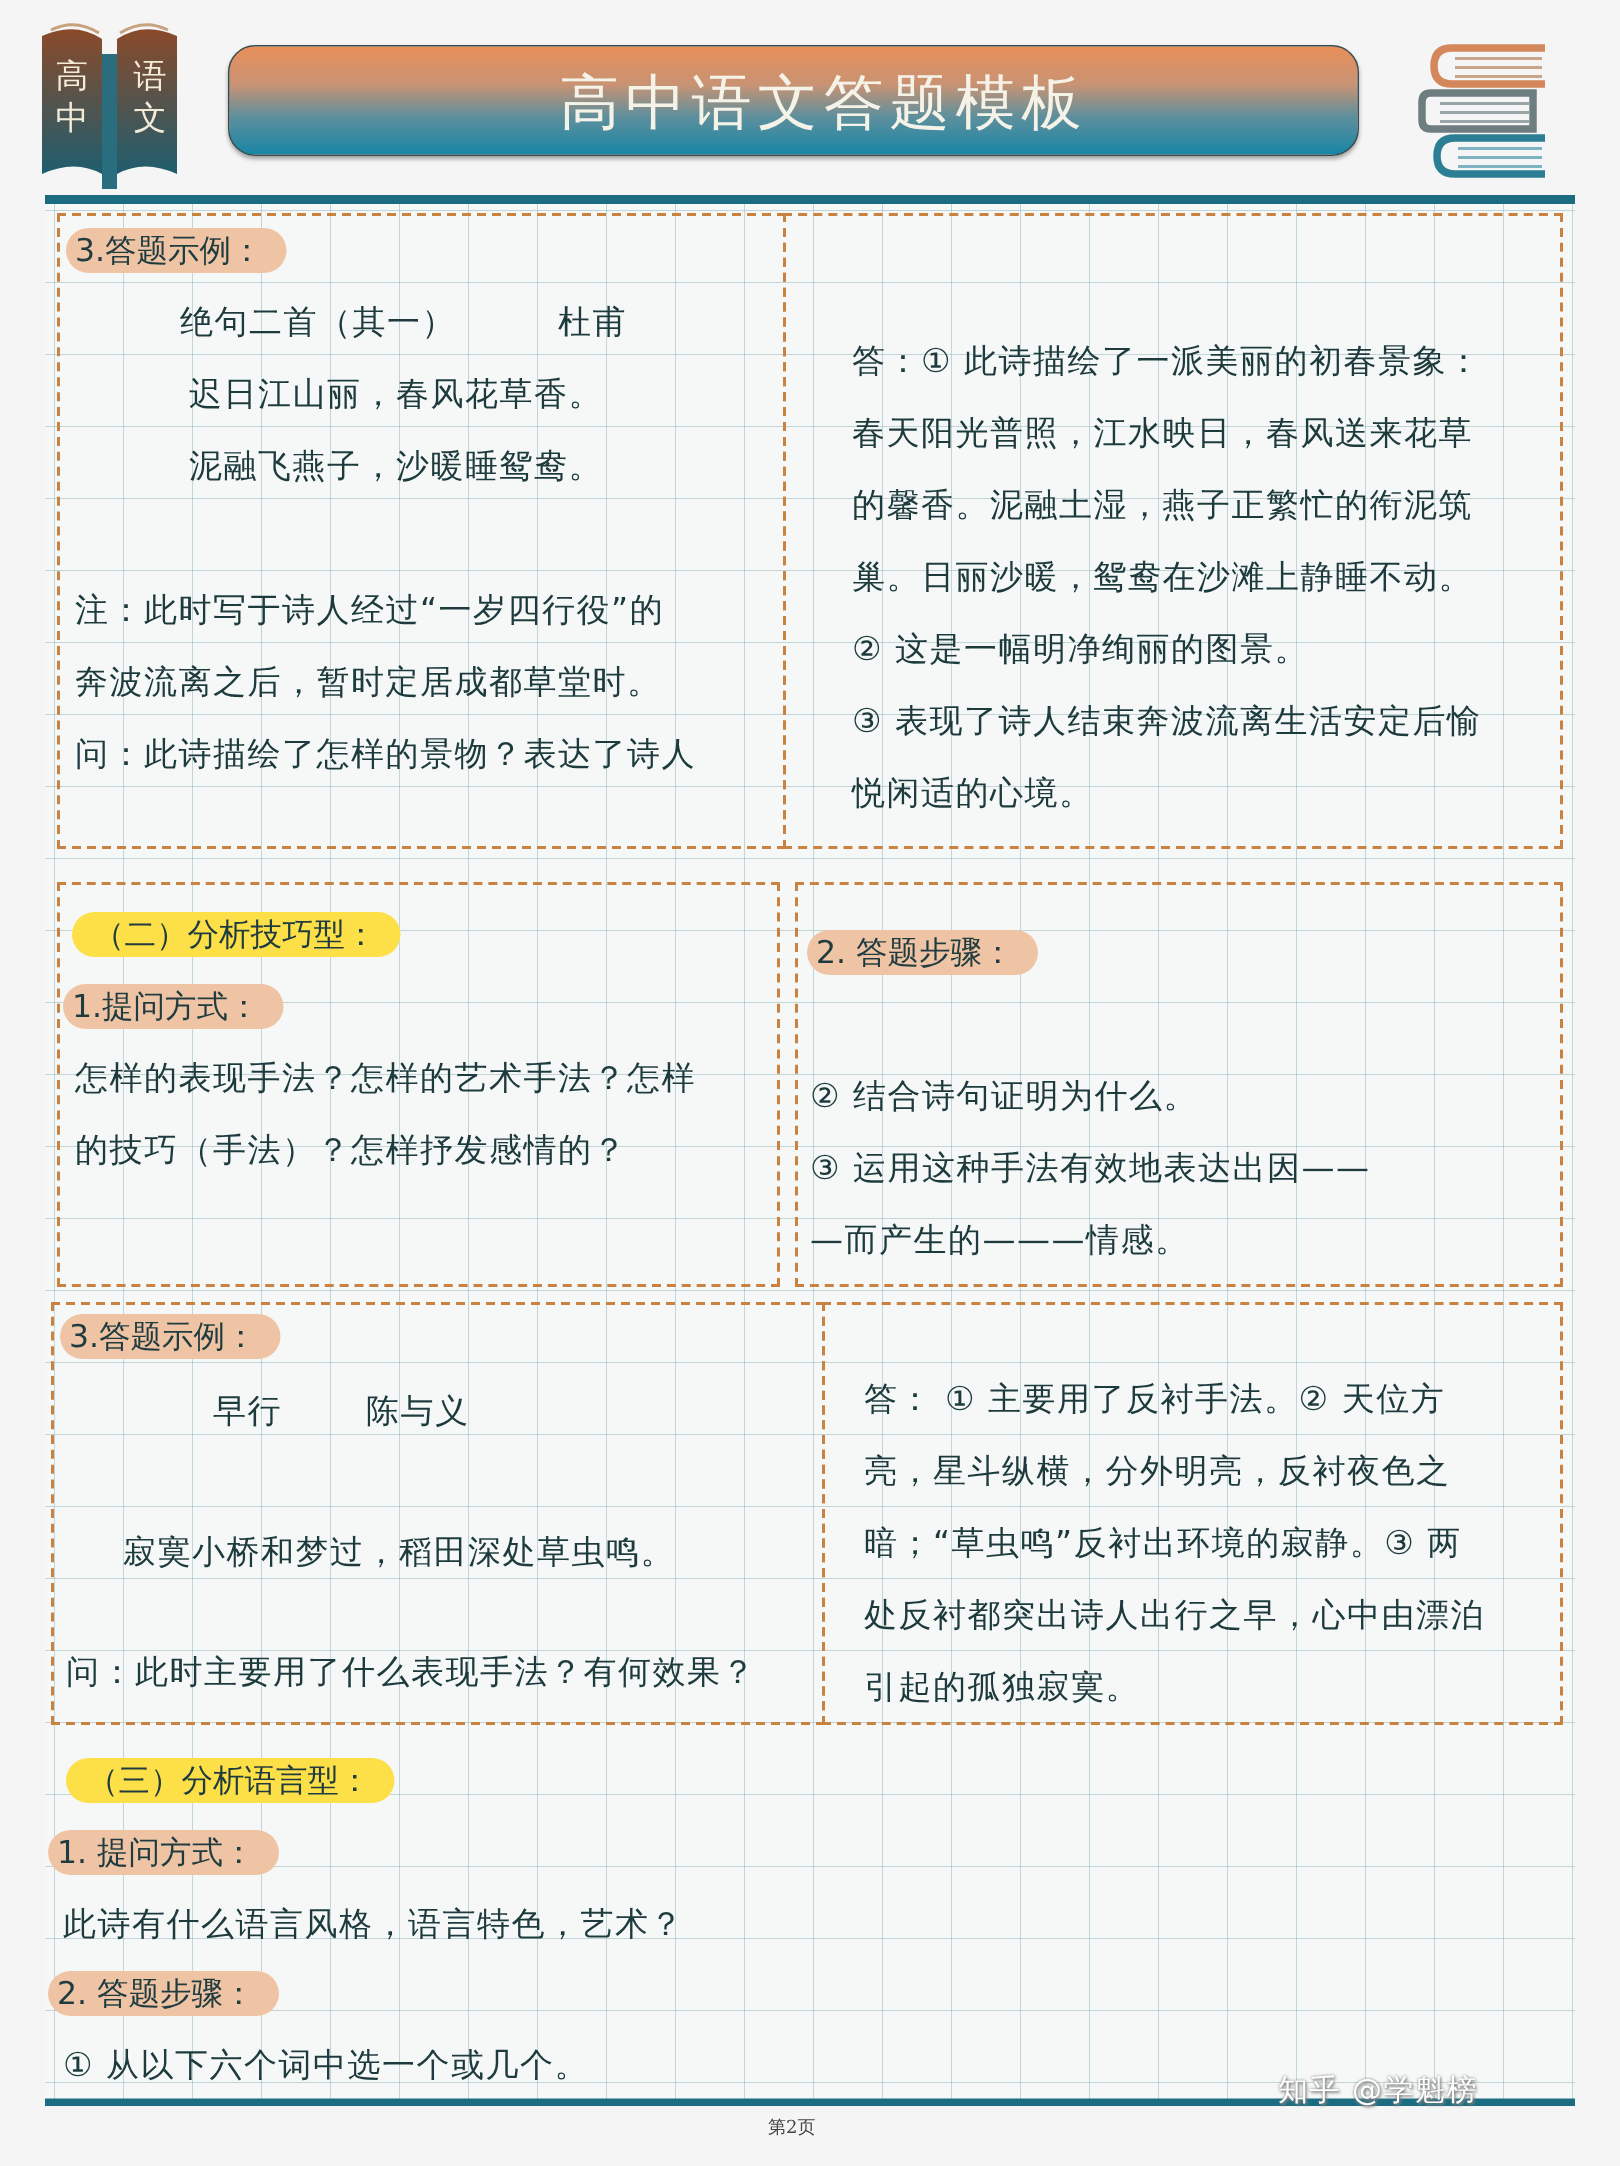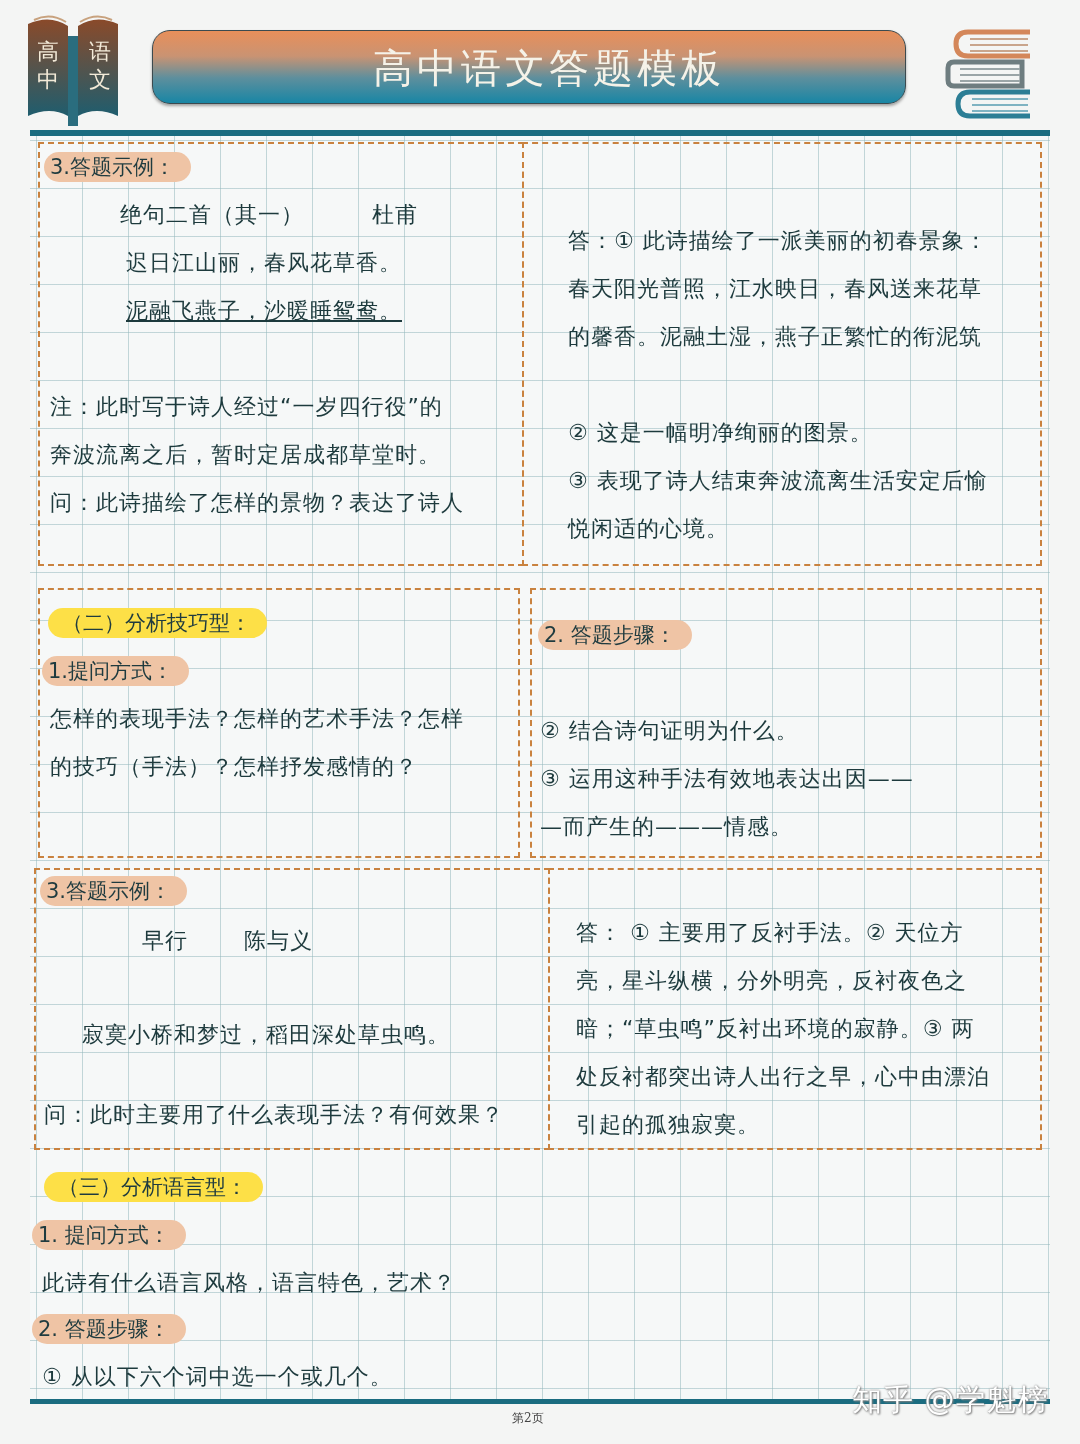--- a/index.html
+++ b/index.html
@@ -42,21 +42,21 @@
   .panel { position: absolute; border: 2px dashed #c9823f; box-sizing: border-box; }
   .pill {
     position: absolute; height: 30px; line-height: 30px; padding: 0 16px 0 6px;
     border-radius: 16px; font-size: 21px; color: #1f3b3f; white-space: nowrap;
   }
   .pill.peach { background: #efc4a5; }
   .pill.blue { background: #fde047; }
   .line { position: absolute; font-size: 22px; white-space: nowrap; color: #1d3a3d; letter-spacing: 1px; }
 
   .footer-page { position: absolute; left: 512px; top: 1410px; font-size: 12px; color: #444; font-family: "DejaVu Serif", serif; }
-  .watermark { position: absolute; left: 852px; top: 1380px; font-size: 30px; color: #ffffff; letter-spacing: 1px;
+  .watermark { position: absolute; left: 852px; top: 1380px; font-size: 20px; color: #ffffff; letter-spacing: 1px;
     text-shadow: 0 0 2px #777, 1px 1px 2px #888; }
 </style>
 </head>
 <body>
 
 <div class="grid"></div>
 <div class="rule-top"></div>
 <div class="rule-bottom"></div>
 
 <div class="logo-book">
@@ -102,30 +102,31 @@
     <line x1="28" y1="79" x2="84" y2="79" stroke="#7fb3c2" stroke-width="2"></line>
     <line x1="28" y1="85" x2="84" y2="85" stroke="#7fb3c2" stroke-width="2"></line>
   </svg>
 </div>
 
 <div class="panel" style="left:38px;top:142px;width:486px;height:424px;">
   <div class="pill peach" style="left:4px;top:8px;">3.答题示例：</div>
   <div class="line" style="left:80px;top:56px;">绝句二首（其一）</div>
   <div class="line" style="left:332px;top:56px;">杜甫</div>
   <div class="line" style="left:86px;top:104px;">迟日江山丽，春风花草香。</div>
-  <div class="line" style="left:86px;top:152px;text-decoration:underline;">泥融飞燕子，沙暖睡鸳鸯。</div>
+  <div class="line" style="left:86px;top:152px;">泥融飞燕子，沙暖睡鸳鸯。</div>
   <div class="line" style="left:10px;top:248px;">注：此时写于诗人经过“一岁四行役”的</div>
   <div class="line" style="left:10px;top:296px;">奔波流离之后，暂时定居成都草堂时。</div>
   <div class="line" style="left:10px;top:344px;">问：此诗描绘了怎样的景物？表达了诗人</div>
 </div>
 
 <div class="panel" style="left:522px;top:142px;width:520px;height:424px;">
   <div class="line" style="left:44px;top:82px;">答：① 此诗描绘了一派美丽的初春景象：</div>
   <div class="line" style="left:44px;top:130px;">春天阳光普照，江水映日，春风送来花草</div>
   <div class="line" style="left:44px;top:178px;">的馨香。泥融土湿，燕子正繁忙的衔泥筑</div>
+  <div class="line" style="left:44px;top:226px;">巢。日丽沙暖，鸳鸯在沙滩上静睡不动。</div>
   <div class="line" style="left:44px;top:274px;">② 这是一幅明净绚丽的图景。</div>
   <div class="line" style="left:44px;top:322px;">③ 表现了诗人结束奔波流离生活安定后愉</div>
   <div class="line" style="left:44px;top:370px;">悦闲适的心境。</div>
 </div>
 
 <div class="panel" style="left:38px;top:588px;width:482px;height:270px;">
   <div class="pill blue" style="left:8px;top:18px;padding-left:14px;">（二）分析技巧型：</div>
   <div class="pill peach" style="left:2px;top:66px;">1.提问方式：</div>
   <div class="line" style="left:10px;top:162px;">的技巧（手法）？怎样抒发感情的？</div>
   <div class="line" style="left:10px;top:114px;">怎样的表现手法？怎样的艺术手法？怎样</div>

